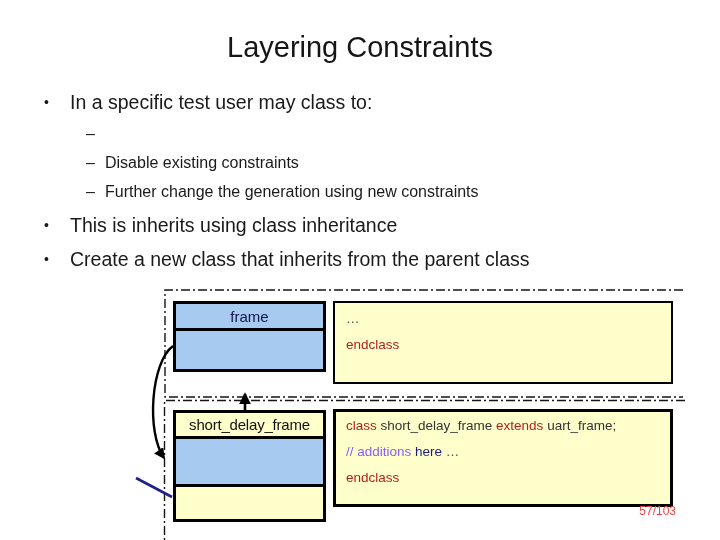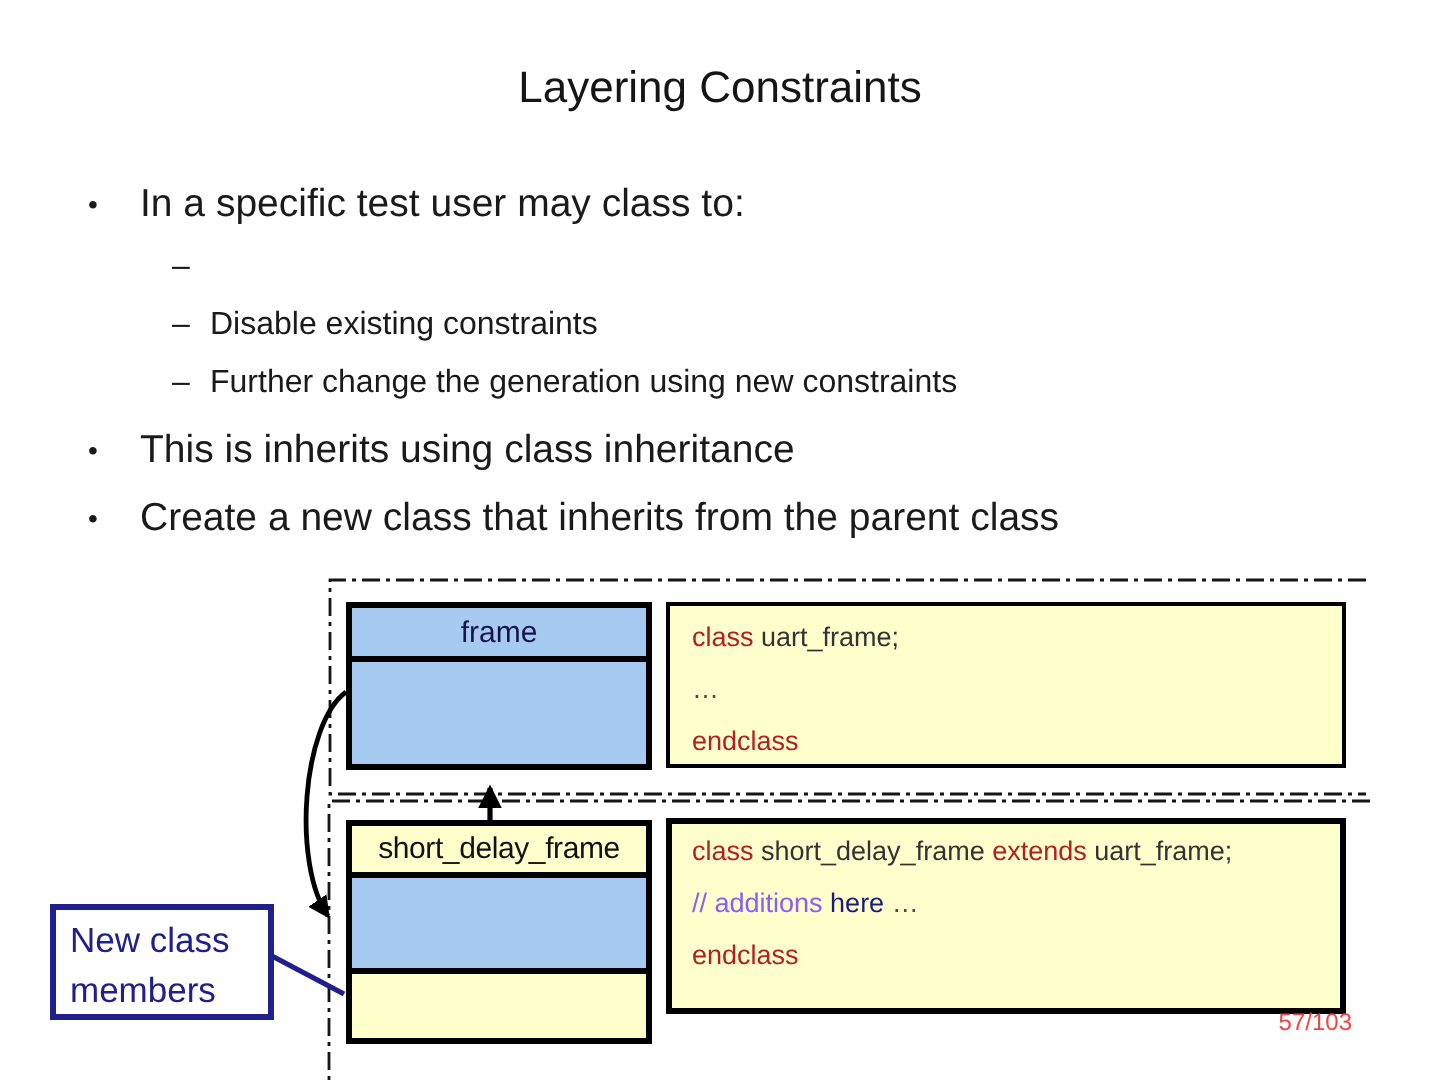--- a/index.html
+++ b/index.html
@@ -5,40 +5,40 @@
   html,body { margin:0; padding:0; background:#ffffff; }
   * { box-sizing:border-box; }
 
   .slide {
     position:relative; width:720px; height:540px; background:#ffffff;
     font-family:"Liberation Sans", sans-serif; color:#1a1a1a; overflow:hidden;
   }
 
   .title {
     position:absolute; top:31px; left:0; width:100%;
-    text-align:center; font-size:22px; color:#151515;
+    text-align:center; font-size:29px; color:#151515;
   }
 
   .row { position:absolute; display:flex; align-items:flex-start; }
   .row .marker { flex:none; }
   .l1 { left:44px; font-size:19.5px; }
   .l1 .marker { width:26px; font-size:14px; padding-top:3px; }
   .l2 { left:86px; font-size:16px; }
   .l2 .marker { width:19px; }
 
   
   .classbox {
     position:absolute; border:3px solid #000; background:#A7CBF0;
     display:flex; flex-direction:column;
   }
   .classbox .hdr {
     flex:none; border-bottom:3px solid #000; display:flex;
     align-items:center; justify-content:center; font-size:15px;
   }
-  .frame-box { left:173px; top:301px; width:153px; height:84px; }
+  .frame-box { left:173px; top:301px; width:153px; height:71px; }
   .frame-box .hdr { height:27px; color:#15154e; }
   .sdf-box { left:173px; top:410px; width:153px; height:112px; background:#FFFFCC; }
   .sdf-box .hdr { height:26px; background:#FFFFCC; color:#111; letter-spacing:-0.2px; }
   .sdf-box .mid { flex:none; height:48px; background:#A7CBF0; border-bottom:3px solid #000; }
   .sdf-box .bot { flex:1; background:#FFFFCC; }
 
   .code-box {
     position:absolute; background:#FFFFCC; left:333px; width:340px;
     font-size:13.5px;
   }
@@ -108,37 +108,32 @@
     <path d="M 173 346 C 151 362 146 432 164 458" fill="none" stroke="#000" stroke-width="2.4" marker-end="url(#arrow)"></path>
     <path d="M 136 478 L 172 497" fill="none" stroke="#20208C" stroke-width="2.6"></path>
   </svg>
 
   <div class="classbox frame-box">
     <div class="hdr">frame</div>
     <div class="bod"></div>
   </div>
 
   <div class="code-box code1">
-    <div class="code-line"><span class="kw">class</span><span> uart_frame;</span></div>
     <div class="code-line"><span class="dots">…</span></div>
     <div class="code-line"><span class="kw">endclass</span></div>
   </div>
 
   <div class="classbox sdf-box">
     <div class="hdr">short_delay_frame</div>
     <div class="mid"></div>
     <div class="bot"></div>
   </div>
 
   <div class="code-box code2">
     <div class="code-line"><span class="kw">class</span><span> short_delay_frame </span><span class="kw">extends</span><span> uart_frame;</span></div>
     <div class="code-line"><span class="cm">// additions </span><span class="cmb">here</span><span class="dots"> …</span></div>
     <div class="code-line"><span class="kw">endclass</span></div>
   </div>
 
-  <div class="callout">
-    <div>New class</div>
-    <div>members</div>
-  </div>
 
   <div class="page-num">57/103</div>
 
 </div>
 
 </body></html>

